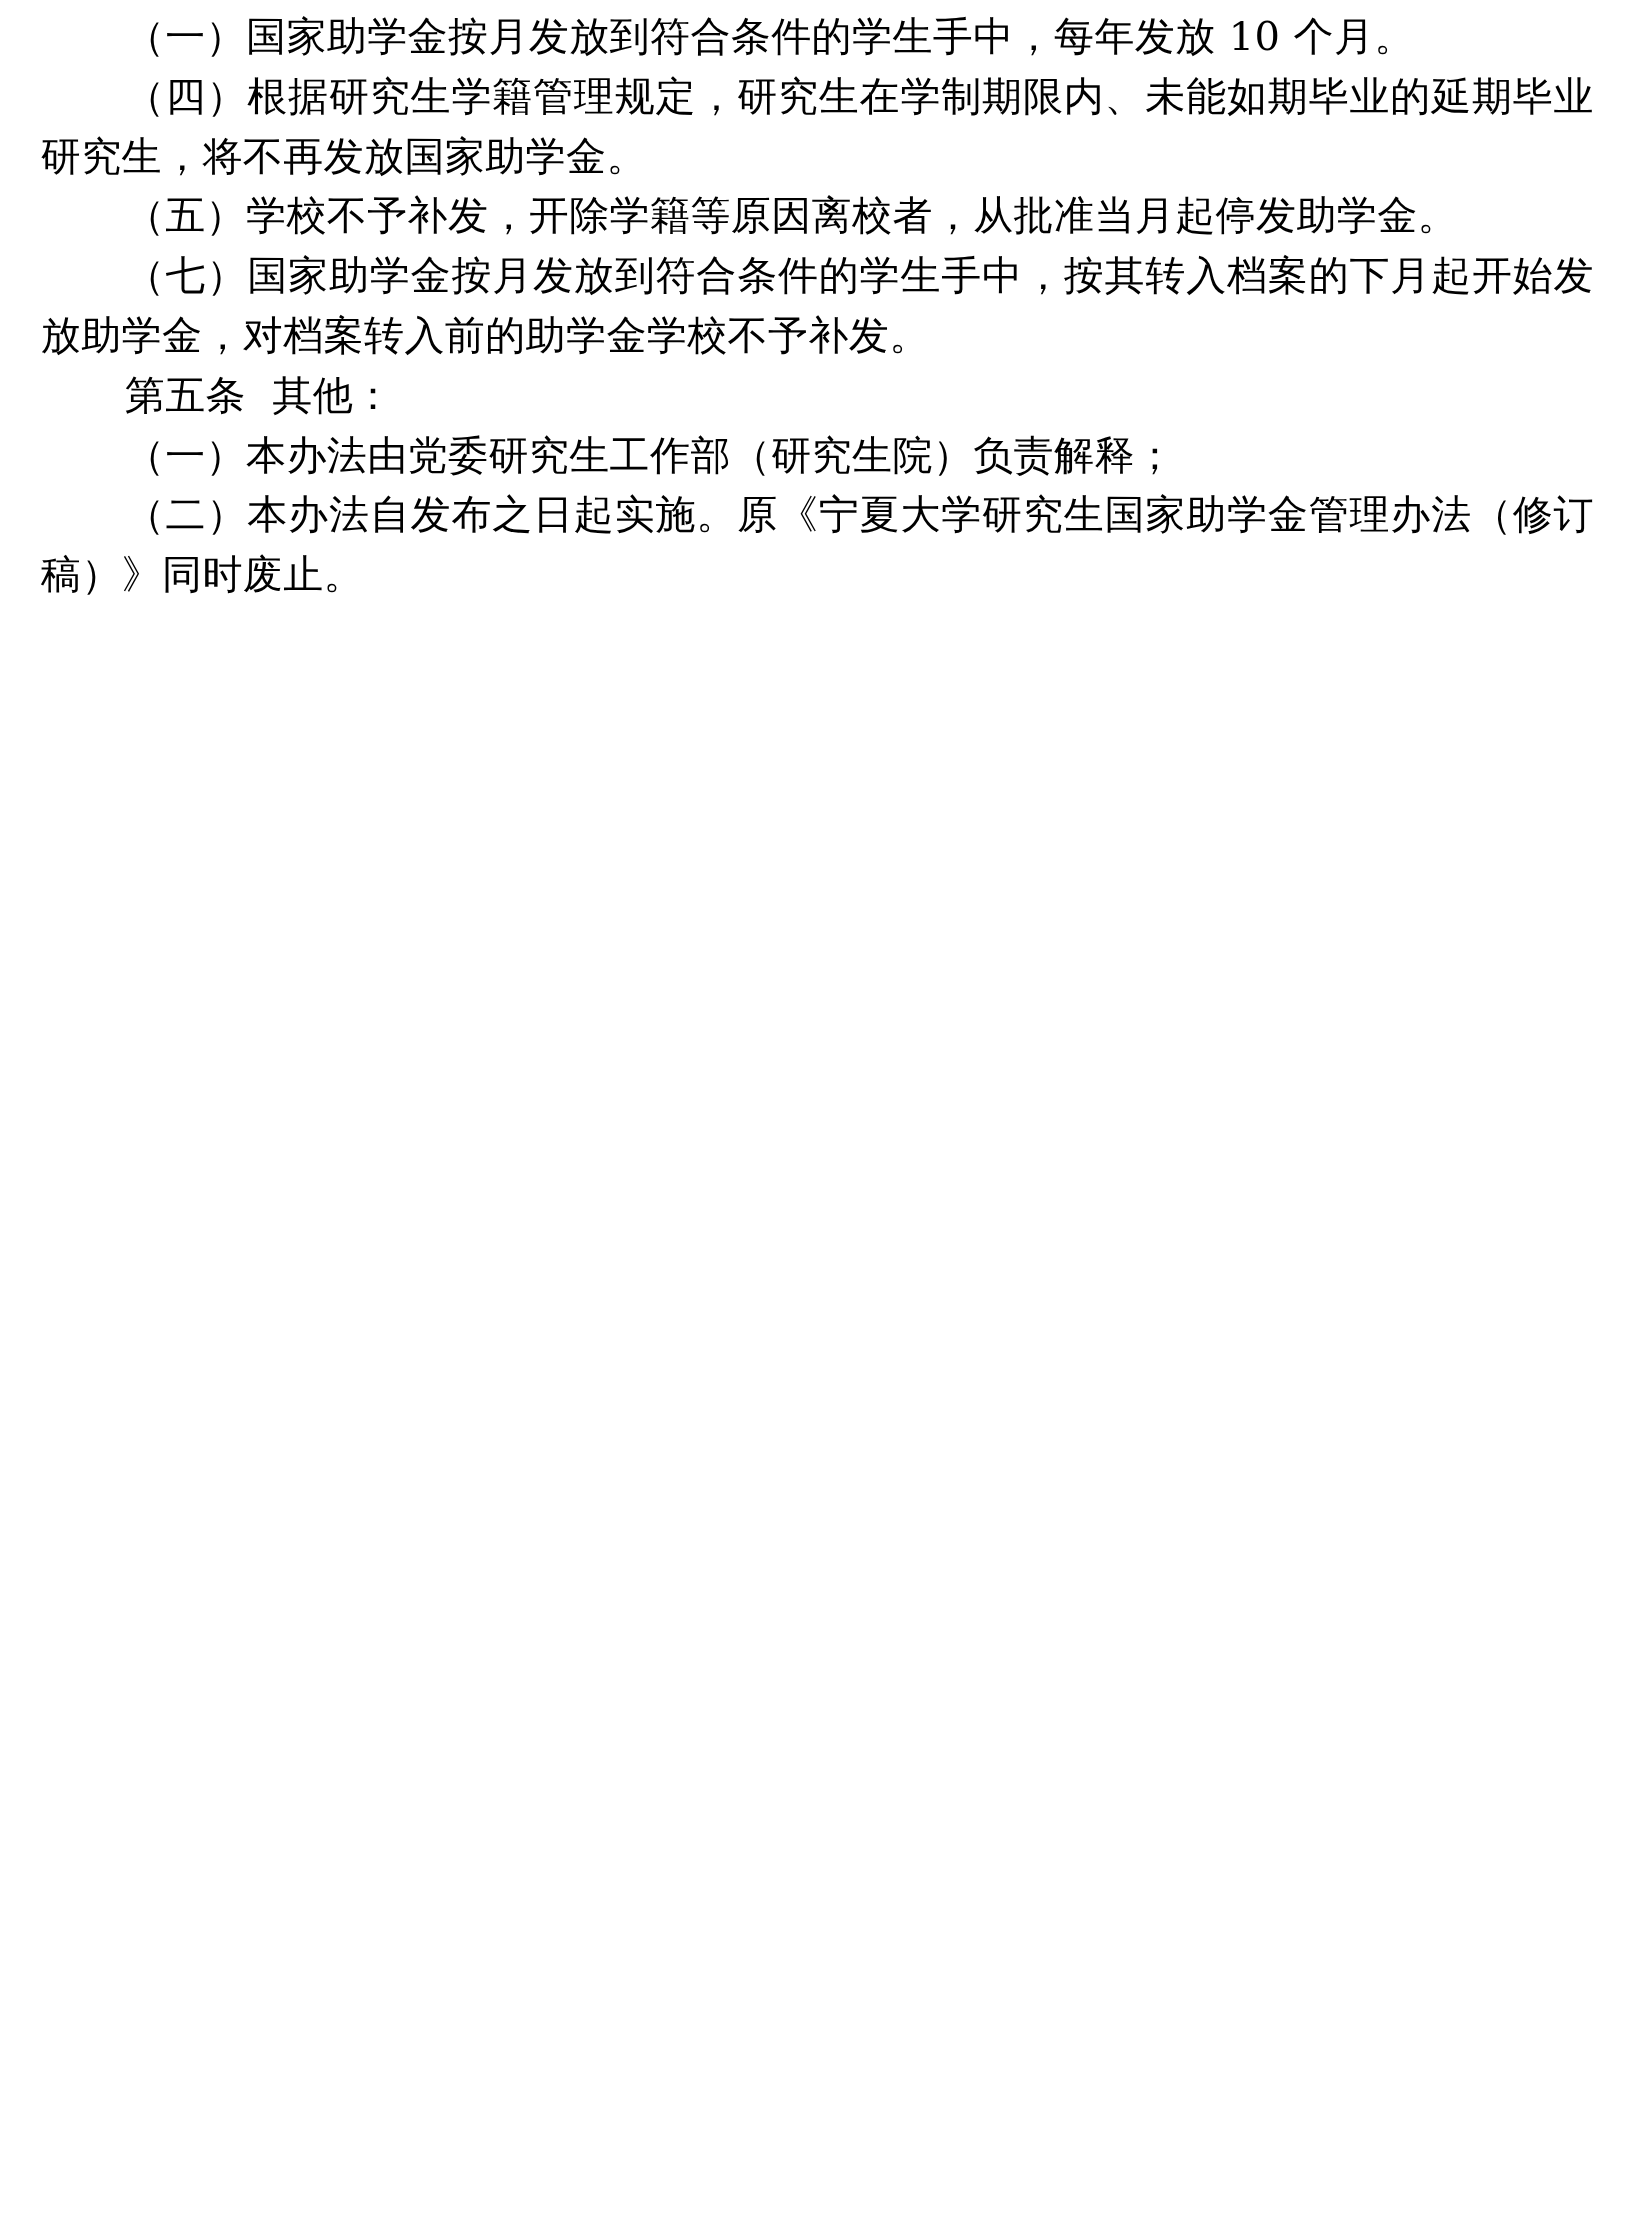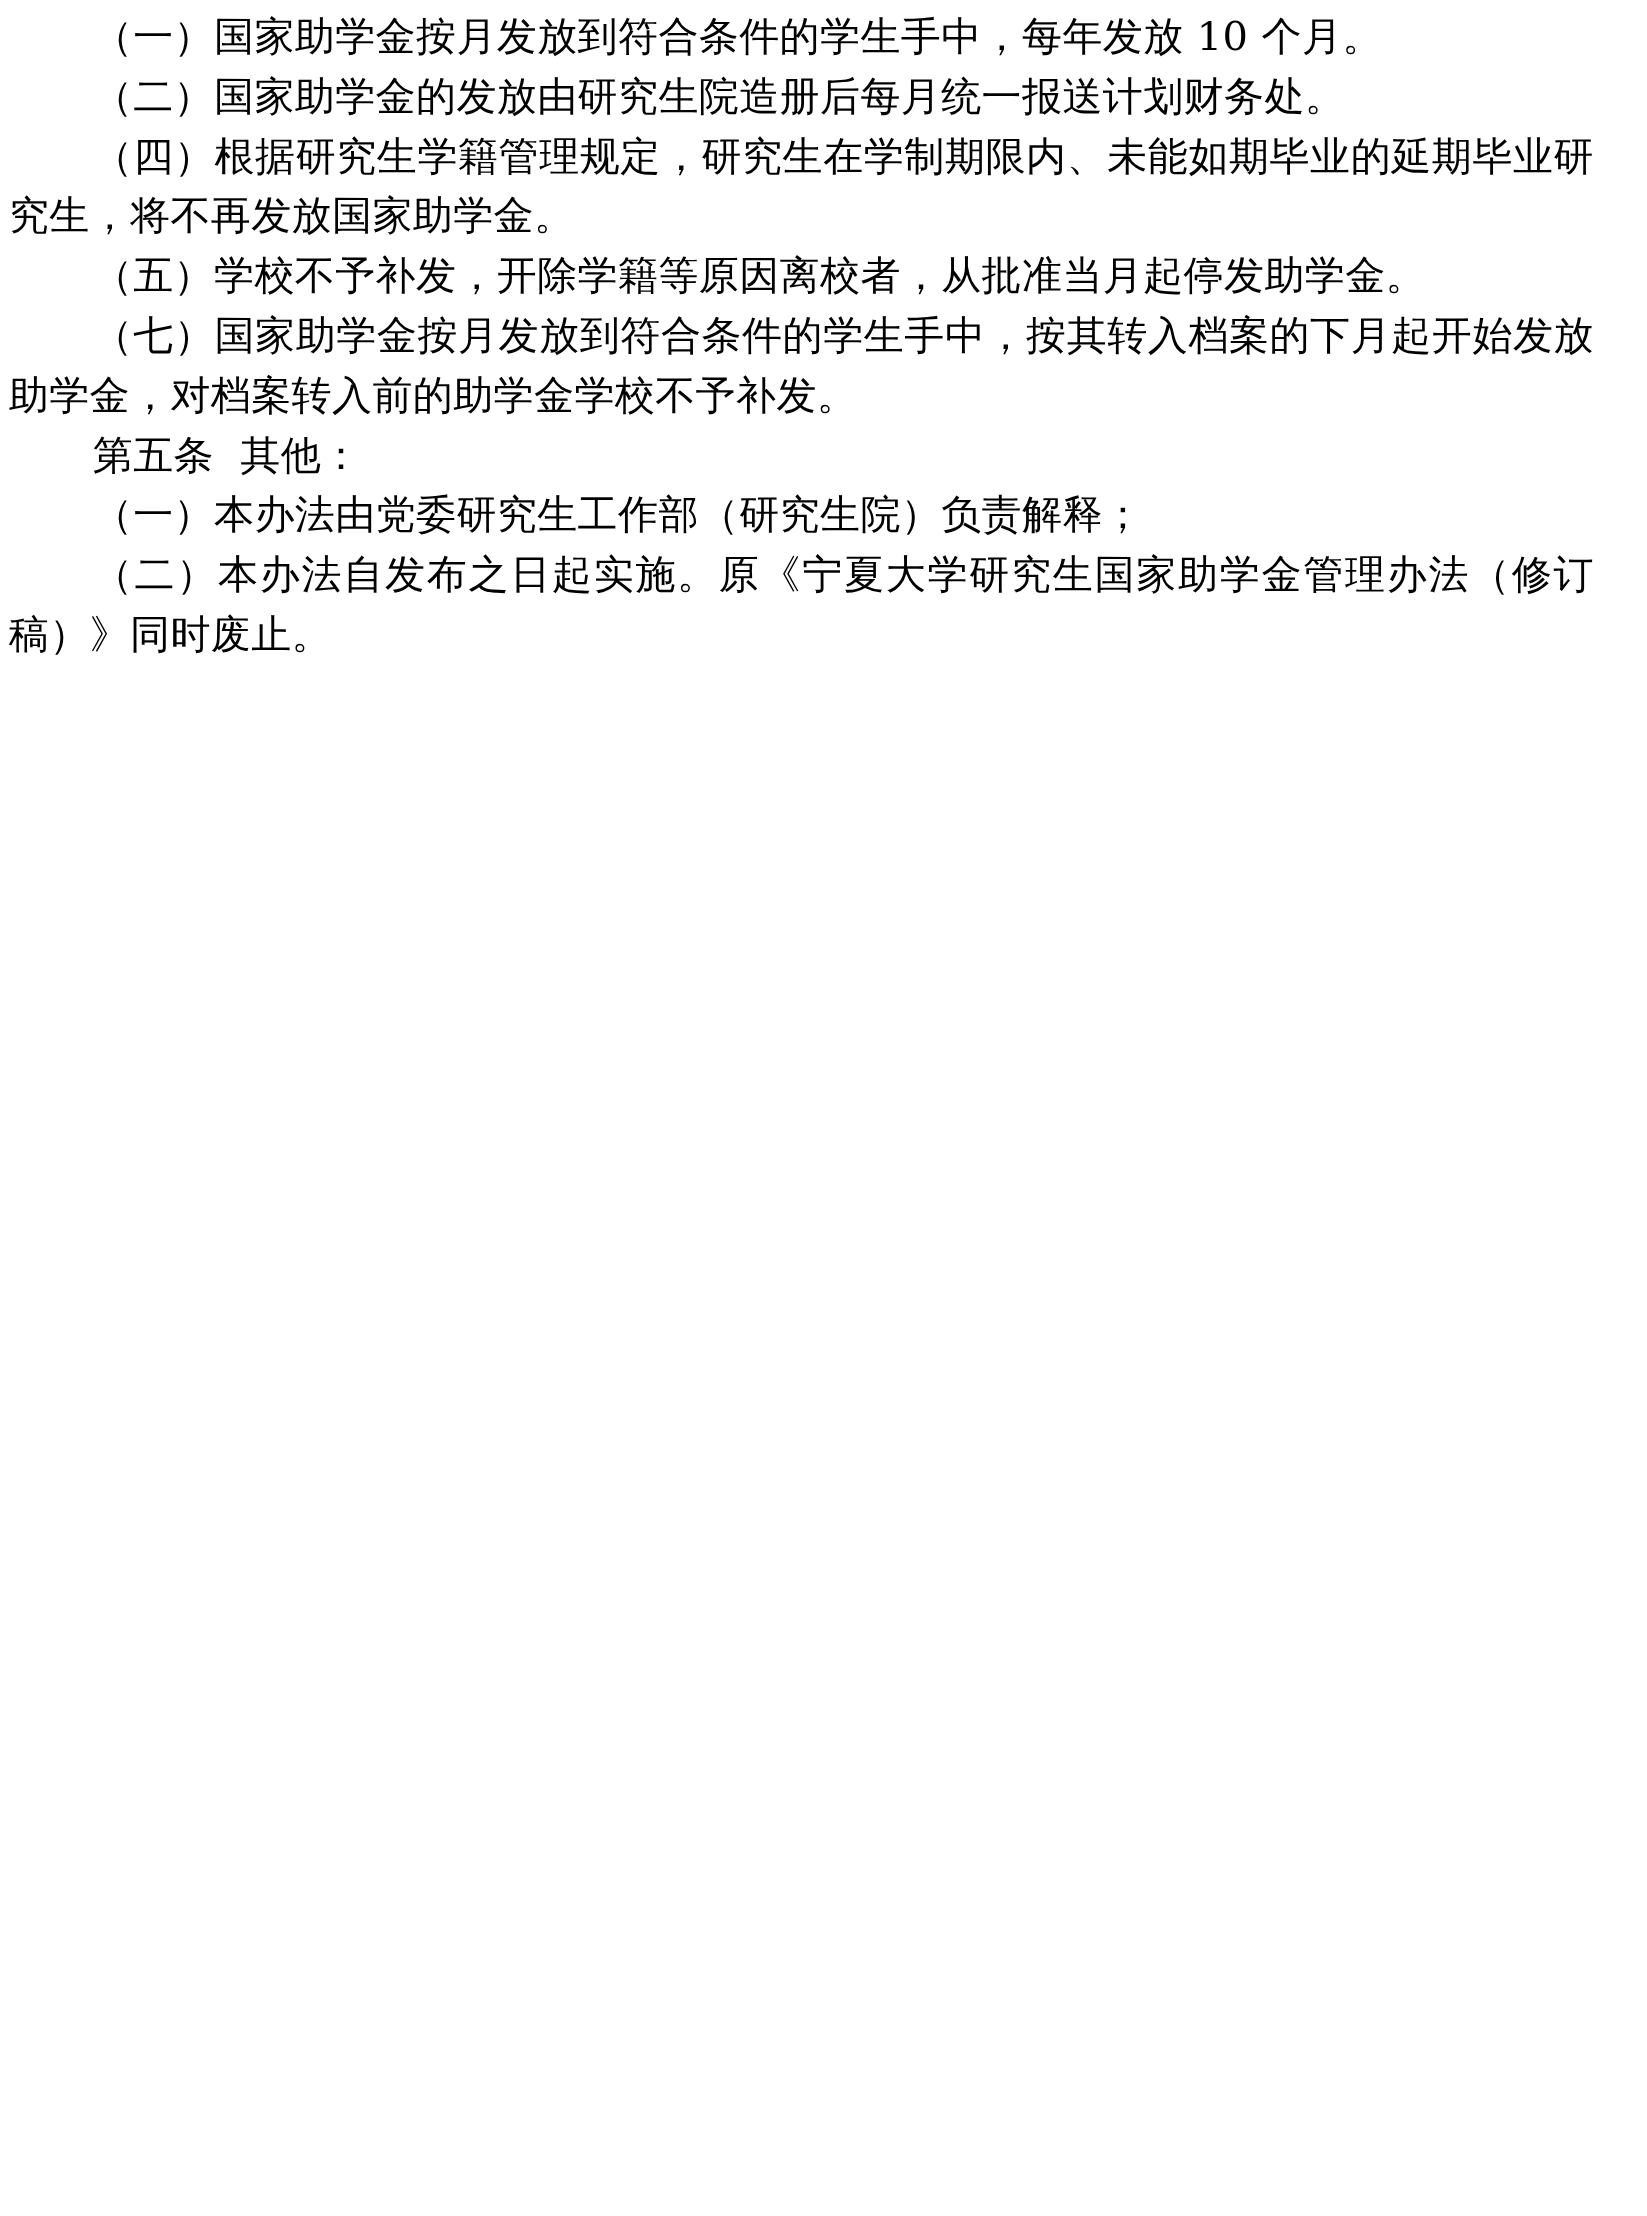--- a/index.html
+++ b/index.html
@@ -13,20 +13,21 @@
     background: #ffffff;
     position: relative;
     box-sizing: border-box;
     padding: 0 54px 0 8.8px;
     font-family: "DejaVu Serif", "Liberation Serif", serif;
     color: #000000;
     overflow: hidden;
   }
   .doc-body {
     padding-top: 7px;
+    margin-left: 32px;
   }
   p.para {
     margin: 0;
     font-size: 40px;
     line-height: 1.495;
     text-align: justify;
     text-justify: inter-ideograph;
     text-indent: 0;
     letter-spacing: 0.4px;
     white-space: pre-wrap;
@@ -37,21 +38,20 @@
   p.indent-clause {
     text-indent: 84px;
   }
 </style>
 </head>
 <body>
 
 <div class="page">
   <div class="doc-body">
     <p class="para indent2">（一）国家助学金按月发放到符合条件的学生手中，每年发放 10 个月。</p>
-    <p class="para indent2">（二）国家助学金的发放由研究生院造册后每月统一报送计划财务处。</p>
     <p class="para indent2">（四）根据研究生学籍管理规定，研究生在学制期限内、未能如期毕业的延期毕业研究生，将不再发放国家助学金。</p>
     <p class="para indent2">（五）学校不予补发，开除学籍等原因离校者，从批准当月起停发助学金。</p>
     <p class="para indent2">（七）国家助学金按月发放到符合条件的学生手中，按其转入档案的下月起开始发放助学金，对档案转入前的助学金学校不予补发。</p>
     <p class="para indent-clause">第五条  其他：</p>
     <p class="para indent2">（一）本办法由党委研究生工作部（研究生院）负责解释；</p>
     <p class="para indent2">（二）本办法自发布之日起实施。原《宁夏大学研究生国家助学金管理办法（修订稿）》同时废止。</p>
   </div>
 </div>
 
 

